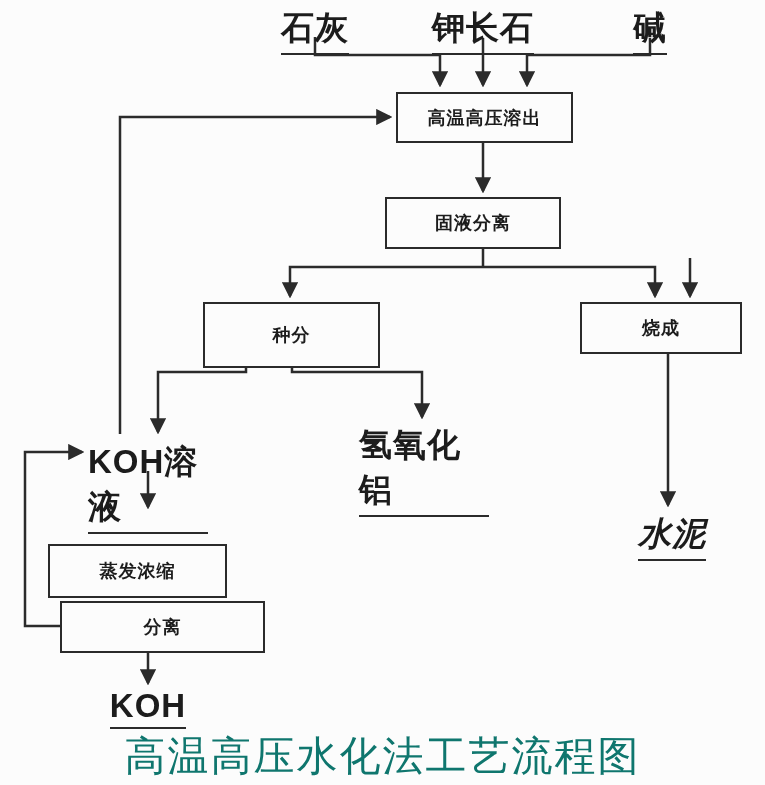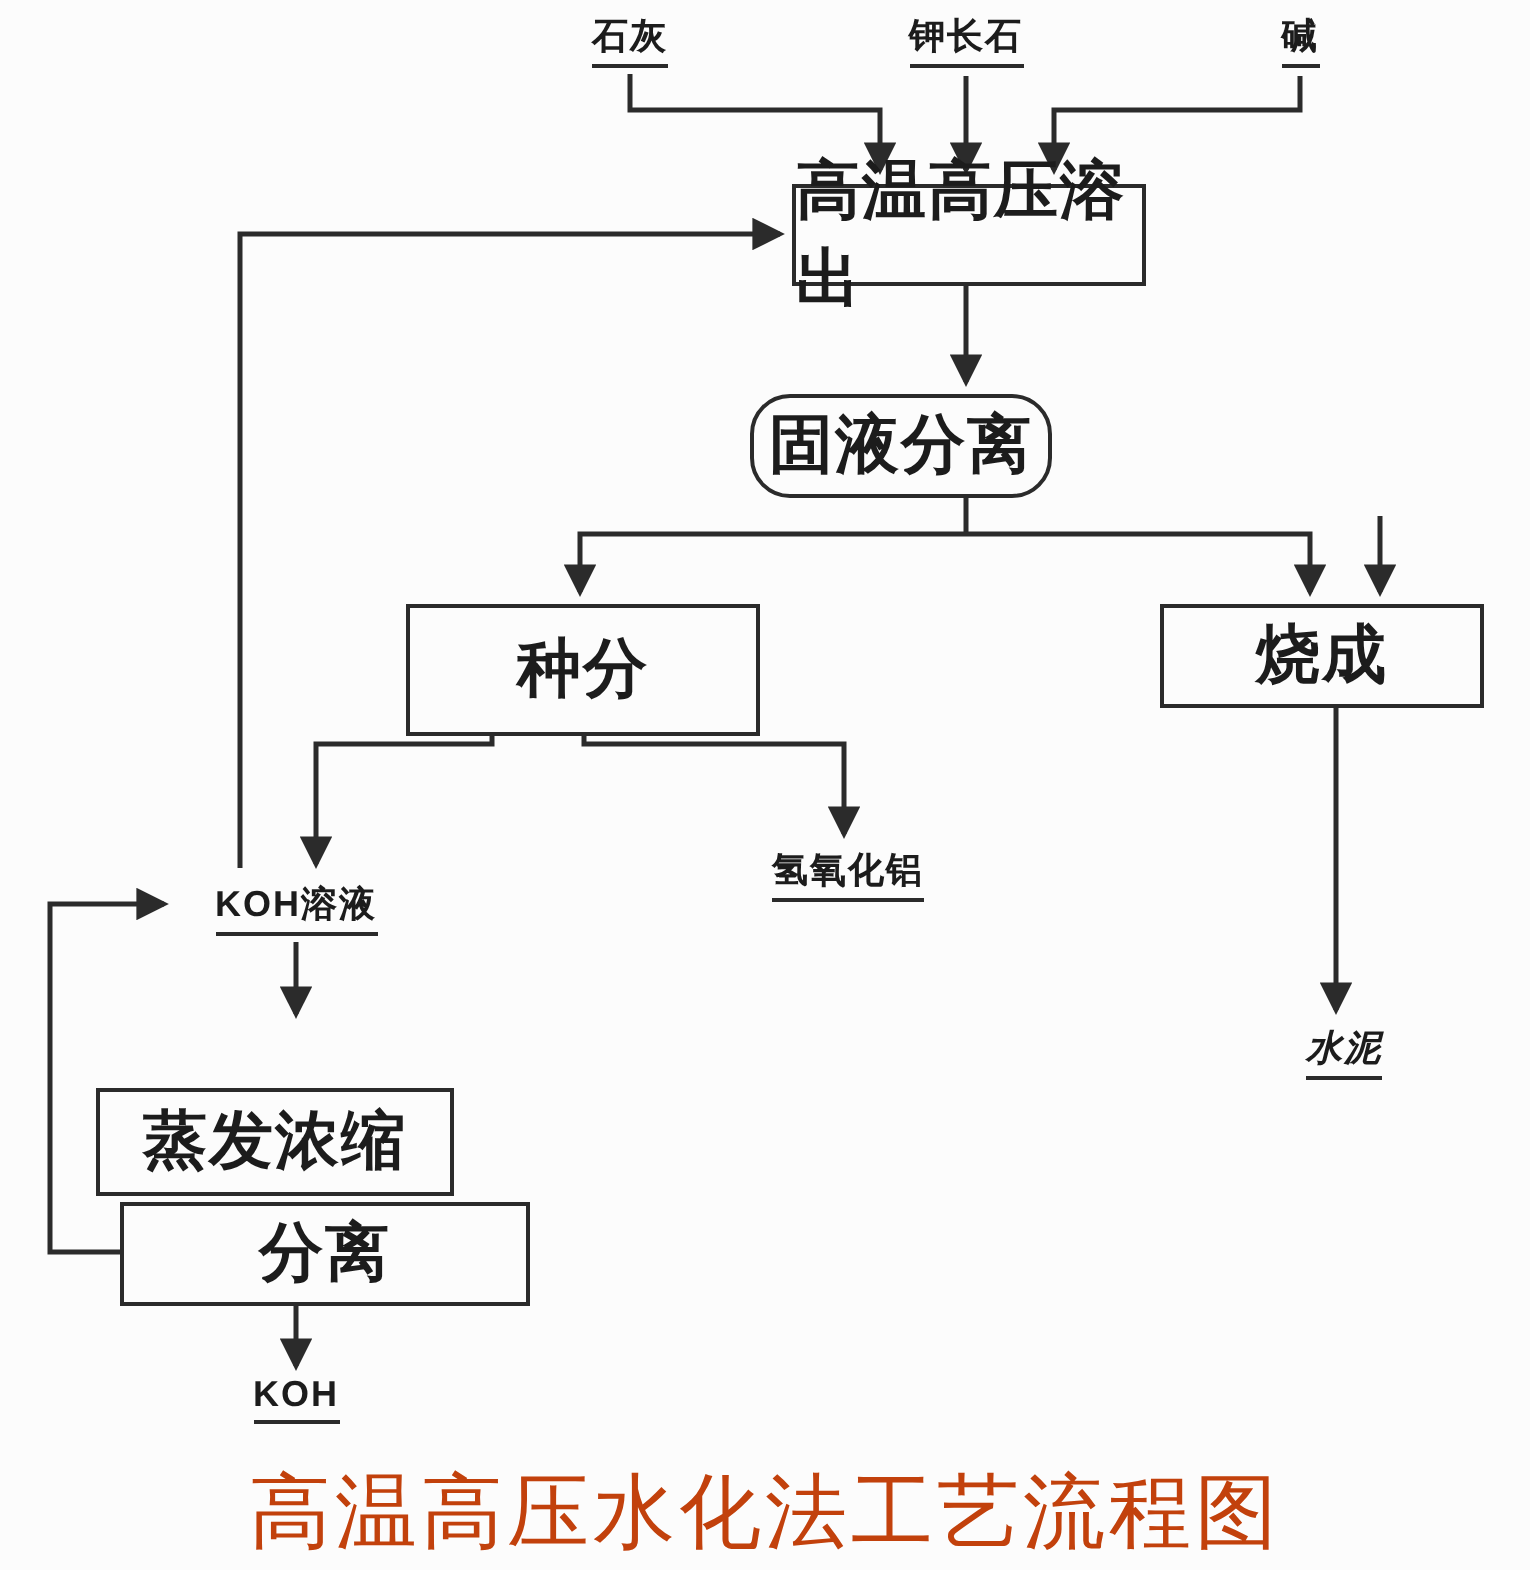--- a/index.html
+++ b/index.html
@@ -23,48 +23,48 @@
     width: 765px;
     height: 785px;
   }
   .box {
     position: absolute;
     border: 2.5px solid #2b2b2b;
     background: #fcfcfc;
     display: flex;
     align-items: center;
     justify-content: center;
-    font-size: 32px;
+    font-size: 18px;
     font-weight: bold;
     letter-spacing: 1px;
     box-sizing: border-box;
   }
   .stream-label {
     position: absolute;
     display: flex;
     justify-content: center;
-    font-size: 18px;
+    font-size: 33px;
     font-weight: bold;
     letter-spacing: 1px;
   }
   .stream-label > span {
     display: inline-block;
     border-bottom: 2.5px solid #2b2b2b;
     padding-bottom: 2px;
   }
   #diagram-title {
     position: absolute;
     left: 0;
     top: 729px;
     width: 765px;
     text-align: center;
     font-family: "Liberation Serif", serif;
     font-size: 41px;
     letter-spacing: 2px;
-    color: #c2410c;
+    color: #0f766e;
   }
 </style>
 </head>
 <body>
 
 <div id="canvas">
 
   <svg id="edges" viewBox="0 0 765 785" xmlns="http://www.w3.org/2000/svg">
     <defs>
       <marker id="arrow" viewBox="0 0 10 10" refX="8.5" refY="5" markerWidth="6.5" markerHeight="6.5" orient="auto">
@@ -86,21 +86,21 @@
       <polyline points="148,471 148,507" marker-end="url(#arrow)"></polyline>
       <polyline points="148,566 148,595" marker-end="url(#arrow)"></polyline>
       <polyline points="148,653 148,683" marker-end="url(#arrow)"></polyline>
       <polyline points="60,626 25,626 25,452 82,452" marker-end="url(#arrow)"></polyline>
       <polyline points="668,354 668,505" marker-end="url(#arrow)"></polyline>
     </g>
   </svg>
 
   <div class="box" style="left:396px; top:92px; width:177px; height:51px;">高温高压溶出</div>
 
-  <div class="box" style="left:375px; top:197px; width:151px; height:52px;border-radius:20px;">固液分离</div>
+  <div class="box" style="left:385px; top:197px; width:176px; height:52px;">固液分离</div>
 
   <div class="box" style="left:203px; top:302px; width:177px; height:66px;">种分</div>
 
   <div class="box" style="left:580px; top:302px; width:162px; height:52px;">烧成</div>
 
   <div class="box" style="left:48px; top:513px; width:179px; height:54px;margin-top:31px;">蒸发浓缩</div>
 
   <div class="box" style="left:60px; top:601px; width:205px; height:52px;">分离</div>
 
   <div class="stream-label" style="left:265px; top:6px; width:100px;">

